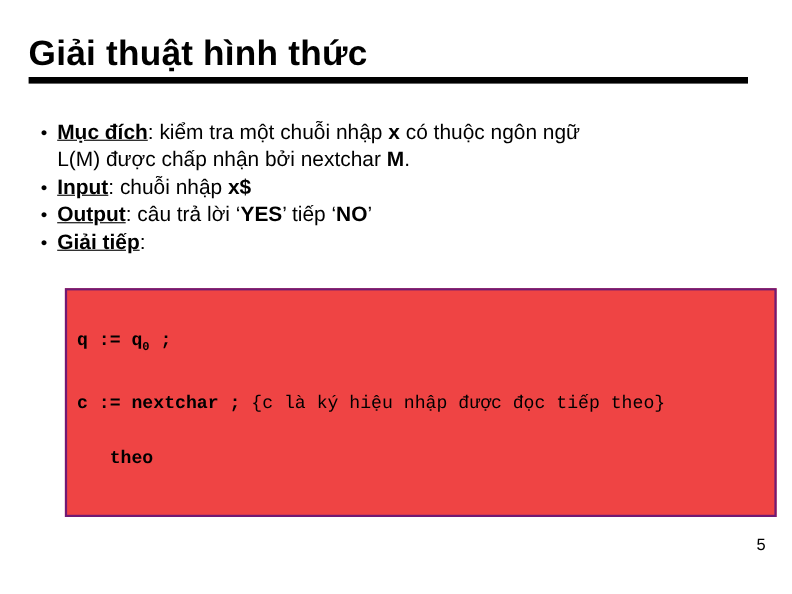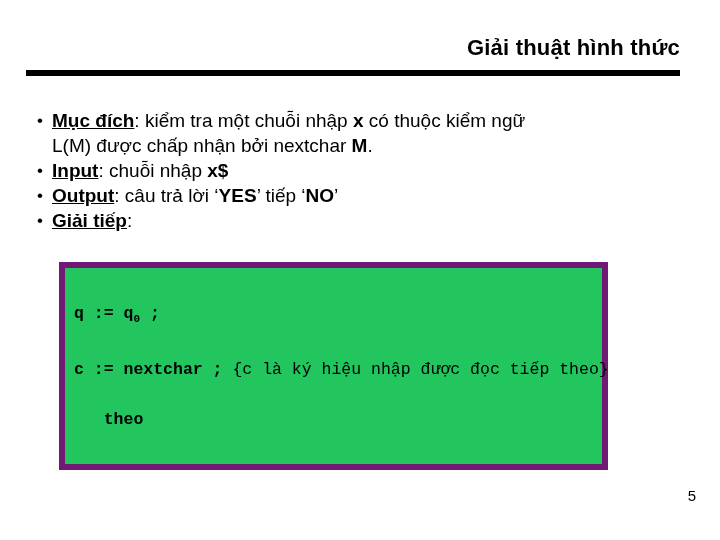--- a/index.html
+++ b/index.html
@@ -22,22 +22,22 @@
     width: 720px;
     height: 540px;
   }
 
   
   .title {
     position: absolute;
     left: 26px;
     top: 32px;
     width: 654px;
-    text-align: right;
-    font-size: 22px;
+    text-align: left;
+    font-size: 32px;
     font-weight: bold;
     line-height: 32px;
     letter-spacing: 0.2px;
     white-space: nowrap;
   }
 
   .title-rule {
     position: absolute;
     left: 26px;
     top: 70px;
@@ -81,25 +81,25 @@
 
   .b {
     font-weight: bold;
   }
 
   
   .code-box {
     position: absolute;
     left: 59px;
     top: 262px;
-    width: 549px;
+    width: 647px;
     height: 208px;
-    border: 6px solid #701a75;
+    border: 2px solid #701a75;
     box-sizing: border-box;
-    background: #22c55e;
+    background: #ef4444;
   }
 
   .code-inner {
     padding: 8px 0 0 9px;
     font-family: "Liberation Mono", "DejaVu Sans Mono", monospace;
     font-size: 16.5px;
     line-height: 25px;
     font-weight: bold;
     white-space: pre;
   }
@@ -139,21 +139,21 @@
 
 <div class="slide">
 
   <div class="title">Giải thuật hình thức</div>
   <div class="title-rule"></div>
 
   <div class="bullets">
 
     <div class="bullet-row">
       <span class="bullet-mark">•</span>
-      <span class="bullet-text"><span class="lead">Mục đích</span><span>:</span><span> kiểm tra một chuỗi nhập </span><span class="b">x</span><span> có thuộc kiểm ngữ</span><br><span>L(M) được chấp nhận bởi nextchar </span><span class="b">M</span><span>.</span></span>
+      <span class="bullet-text"><span class="lead">Mục đích</span><span>:</span><span> kiểm tra một chuỗi nhập </span><span class="b">x</span><span> có thuộc ngôn ngữ</span><br><span>L(M) được chấp nhận bởi nextchar </span><span class="b">M</span><span>.</span></span>
     </div>
 
     <div class="bullet-row">
       <span class="bullet-mark">•</span>
       <span class="bullet-text"><span class="lead">Input</span><span>:</span><span> chuỗi nhập </span><span class="b">x$</span><span></span></span>
     </div>
 
     <div class="bullet-row">
       <span class="bullet-mark">•</span>
       <span class="bullet-text"><span class="lead">Output</span><span>:</span><span> câu trả lời ‘</span><span class="b">YES</span><span>’ tiếp ‘</span><span class="b">NO</span><span>’</span></span>

